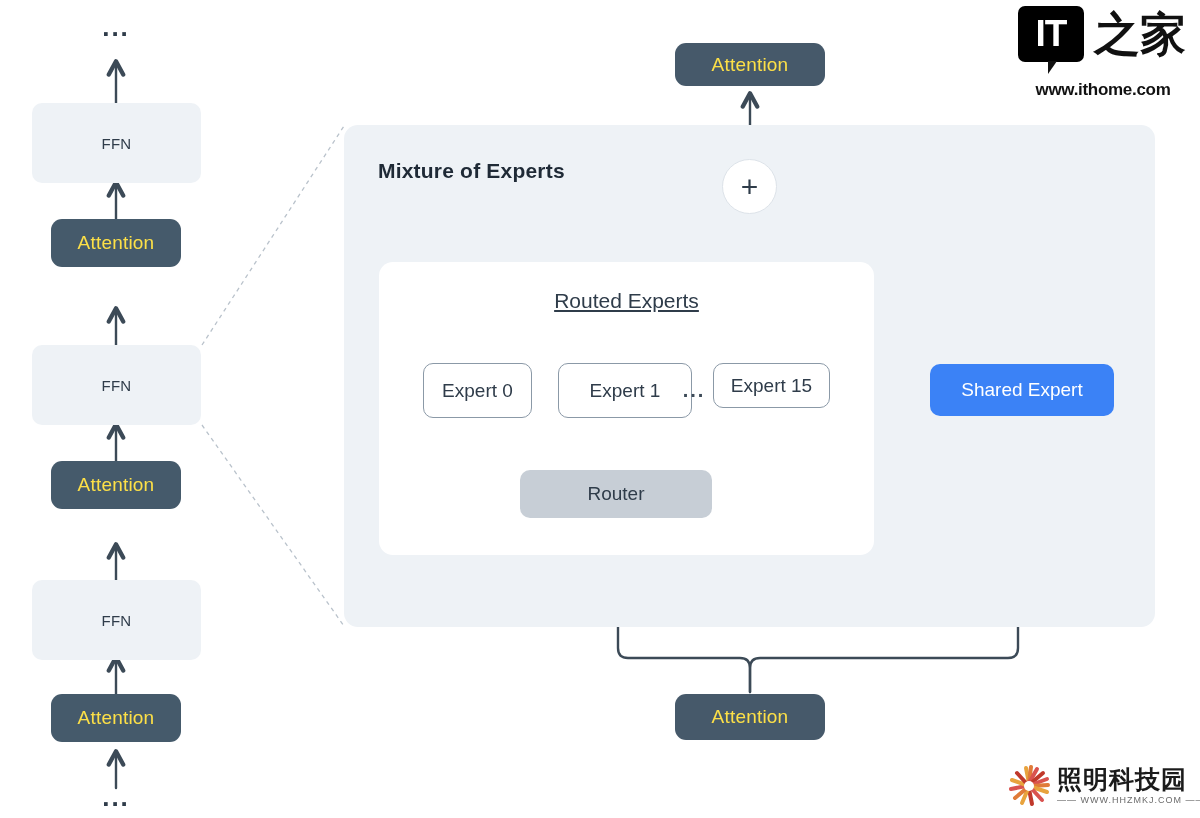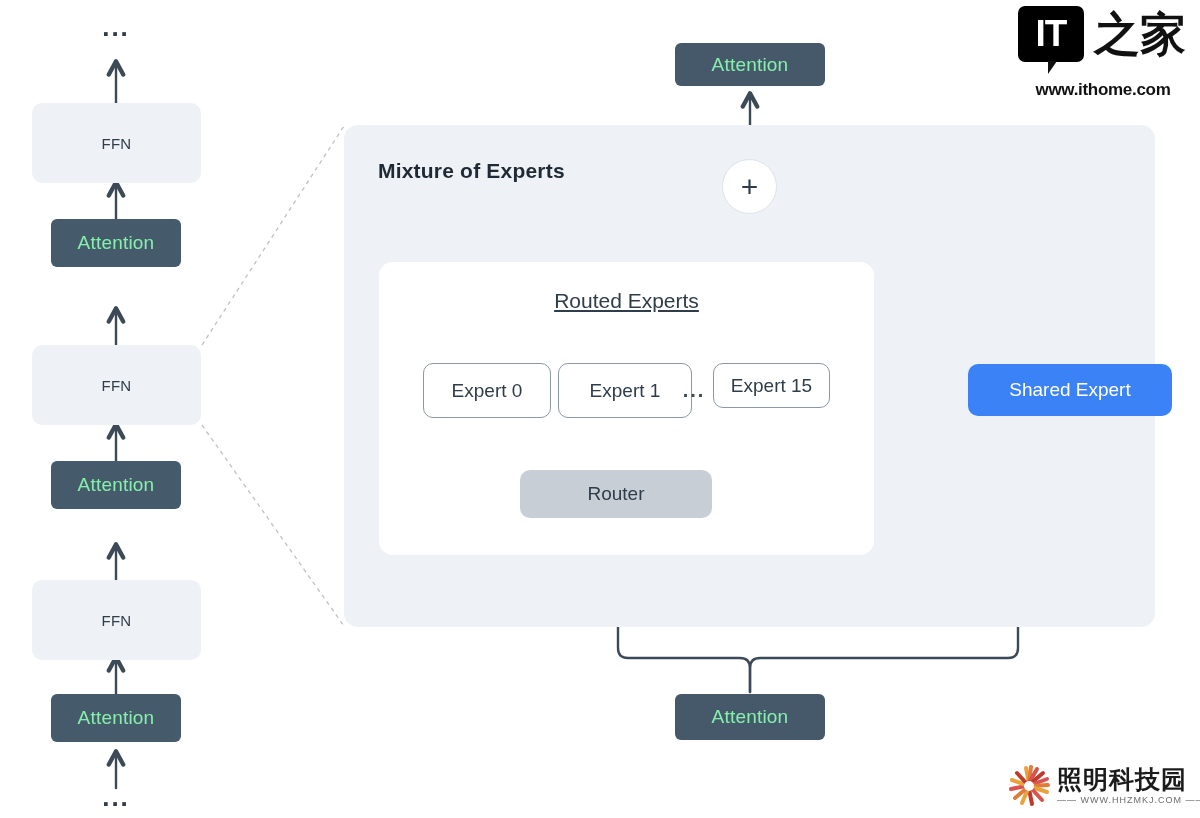--- a/index.html
+++ b/index.html
@@ -21,22 +21,22 @@
   }
   .ffn{
     background:#eef2f6;
     border-radius:10px;
     color:#2f3c4a;
     font-size:15px;
     letter-spacing:.2px;
   }
   .attn{
     background:#455a6b;
-    border-radius:6px;
-    color:#86efac;
+    border-radius:11px;
+    color:#fde047;
     font-size:19px;
     letter-spacing:.2px;
   }
   .attn-dark{
     background:#46596a;
   }
   .ellipsis{
     position:absolute;
     color:#2f3c4a;
     font-size:26px;
@@ -224,31 +224,31 @@
   <div class="ellipsis" style="left:96px;top:784px;width:40px;height:26px;">...</div>
 
   <div class="moe-panel" style="left:344px;top:125px;width:811px;height:502px;"></div>
 
   <div class="moe-title" style="left:378px;top:159px;">Mixture of Experts</div>
 
   <div class="routed-card" style="left:379px;top:262px;width:495px;height:293px;">
     <div class="routed-title" style="top:27px;">Routed Experts</div>
   </div>
 
-  <div class="expert" style="left:423px;top:363px;width:128px;height:55px;">Expert 0</div>
+  <div class="expert" style="left:423px;top:363px;width:109px;height:55px;">Expert 0</div>
 
   <div class="expert" style="left:558px;top:363px;width:134px;height:55px;">Expert 1</div>
 
   <div class="ellipsis" style="left:679px;top:378px;width:30px;height:24px;font-size:20px;color:#3c4a57;">...</div>
 
   <div class="expert" style="left:713px;top:363px;width:117px;height:45px;">Expert 15</div>
 
   <div class="router" style="left:520px;top:470px;width:192px;height:48px;">Router</div>
 
-  <div class="shared" style="left:968px;top:364px;width:204px;height:52px;">Shared Expert</div>
+  <div class="shared" style="left:930px;top:364px;width:184px;height:52px;">Shared Expert</div>
 
   <div class="plus-circle" style="left:722px;top:159px;width:55px;height:55px;">+</div>
 
   <div class="box attn attn-dark" style="left:675px;top:43px;width:150px;height:43px;">Attention</div>
 
   <div class="box attn attn-dark" style="left:675px;top:694px;width:150px;height:46px;">Attention</div>
 
   <div class="wm-ithome">
     <div class="ith-row">
       <div class="ith-badge">IT</div>

